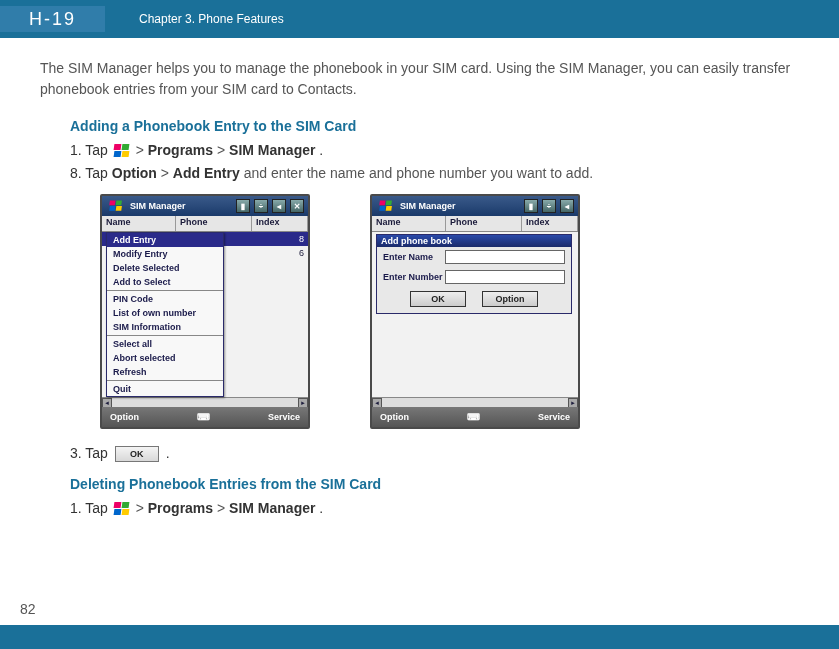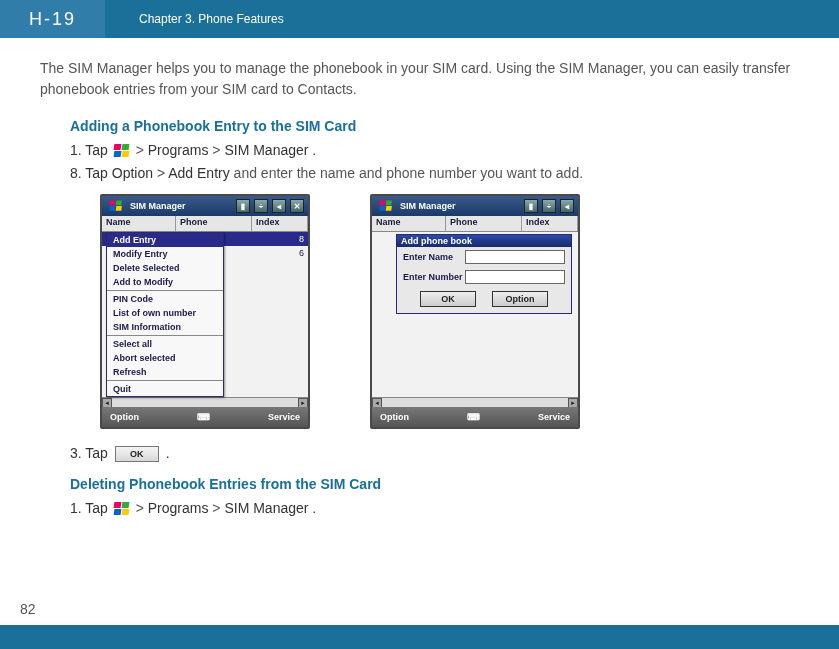--- a/index.html
+++ b/index.html
@@ -15,21 +15,21 @@
   .header-bar {
     width: 100%;
     height: 38px;
     background: #1a7099;
     display: flex;
     align-items: center;
     position: relative;
   }
   .logo-box {
     width: 105px;
-    height: 38px;
+    height: 26px;
     background: #307daa;
     display: flex;
     align-items: center;
     justify-content: center;
     color: #fff;
     font-size: 18px;
     font-weight: 400;
     letter-spacing: 2px;
   }
   .chapter-label {
@@ -75,21 +75,21 @@
     font-size: 14px;
     font-weight: 600;
     margin-bottom: 6px;
   }
   .step {
     font-size: 14px;
     color: #333;
     line-height: 1.5;
     margin-bottom: 2px;
   }
-  .step .bold { font-weight: 400; margin-top: 18px; }
+  .step .bold { font-weight: 700; margin-top: 18px; }
   .step .gray { color: #555; font-weight: 400; }
   .win-icon {
     display: inline-block;
     width: 16px;
     height: 14px;
     vertical-align: middle;
     position: relative;
     margin: 0 2px;
   }
   .win-icon span {
@@ -203,21 +203,21 @@
     background: linear-gradient(#777,#555);
     display: flex;
     justify-content: space-between;
     align-items: center;
     padding: 0 8px;
     color: #fff;
     font-weight: 700;
   }
   .ss-dialog {
     position: absolute;
-    left: 24px; top: 2px;
+    left: 4px; top: 2px;
     right: 6px;
     background: #e8e8e8;
     border: 1px solid #2a2a6a;
     padding: 0;
   }
   .ss-dialog .dh {
     background: linear-gradient(#2a4aaa,#1a2a6a);
     color:#fff;
     padding: 1px 4px;
     font-weight:700;
@@ -329,21 +329,21 @@
         </div>
         <div class="ss-row">
           <div style="width:74px"></div>
           <div style="width:76px"></div>
           <div style="flex:1;text-align:right">6</div>
         </div>
         <div class="ss-menu">
           <div class="mi sel">Add Entry</div>
           <div class="mi">Modify Entry</div>
           <div class="mi">Delete Selected</div>
-          <div class="mi">Add to Modify</div>
+          <div class="mi">Add to Select</div>
           <hr>
           <div class="mi">PIN Code</div>
           <div class="mi">List of own number</div>
           <div class="mi">SIM Information</div>
           <hr>
           <div class="mi">Select all</div>
           <div class="mi">Abort selected</div>
           <div class="mi">Refresh</div>
           <hr>
           <div class="mi">Quit</div>

